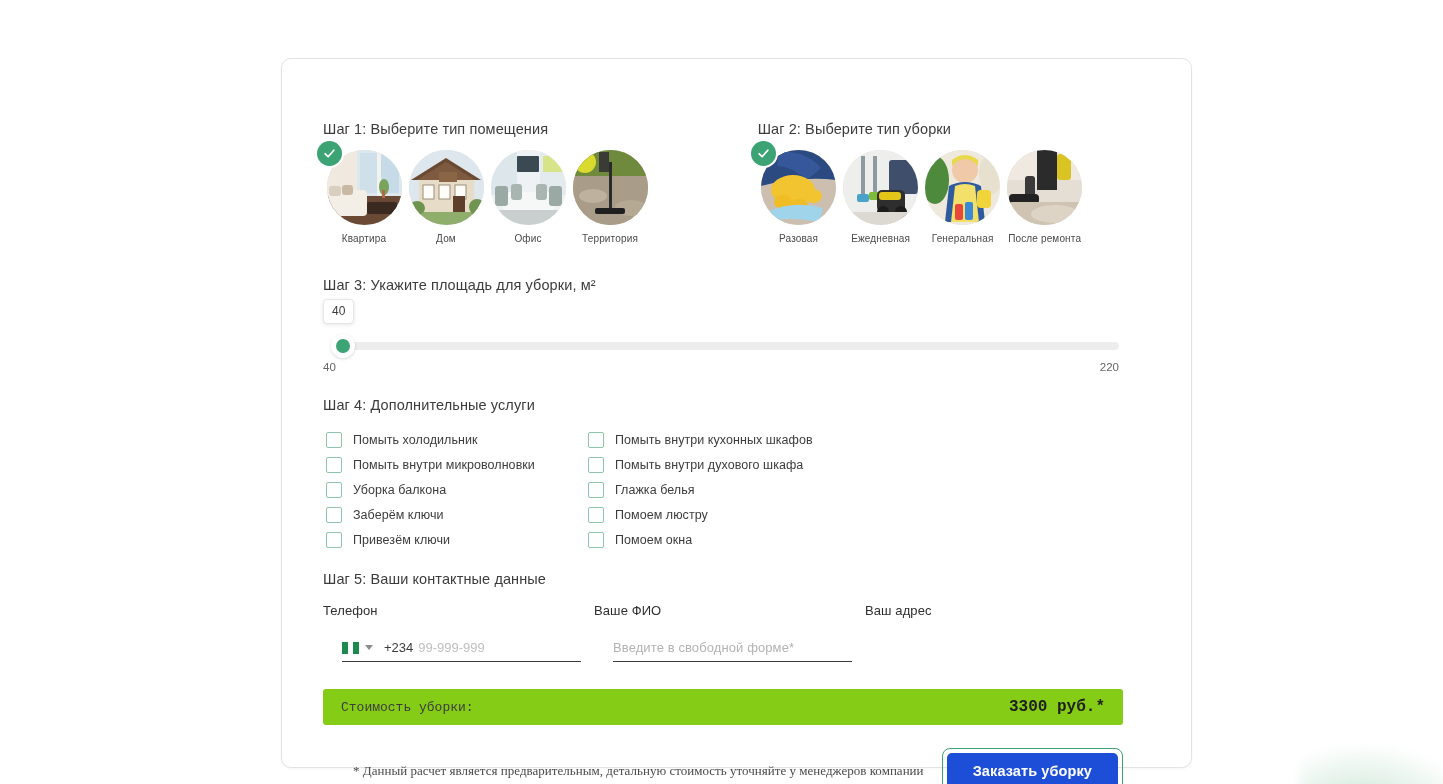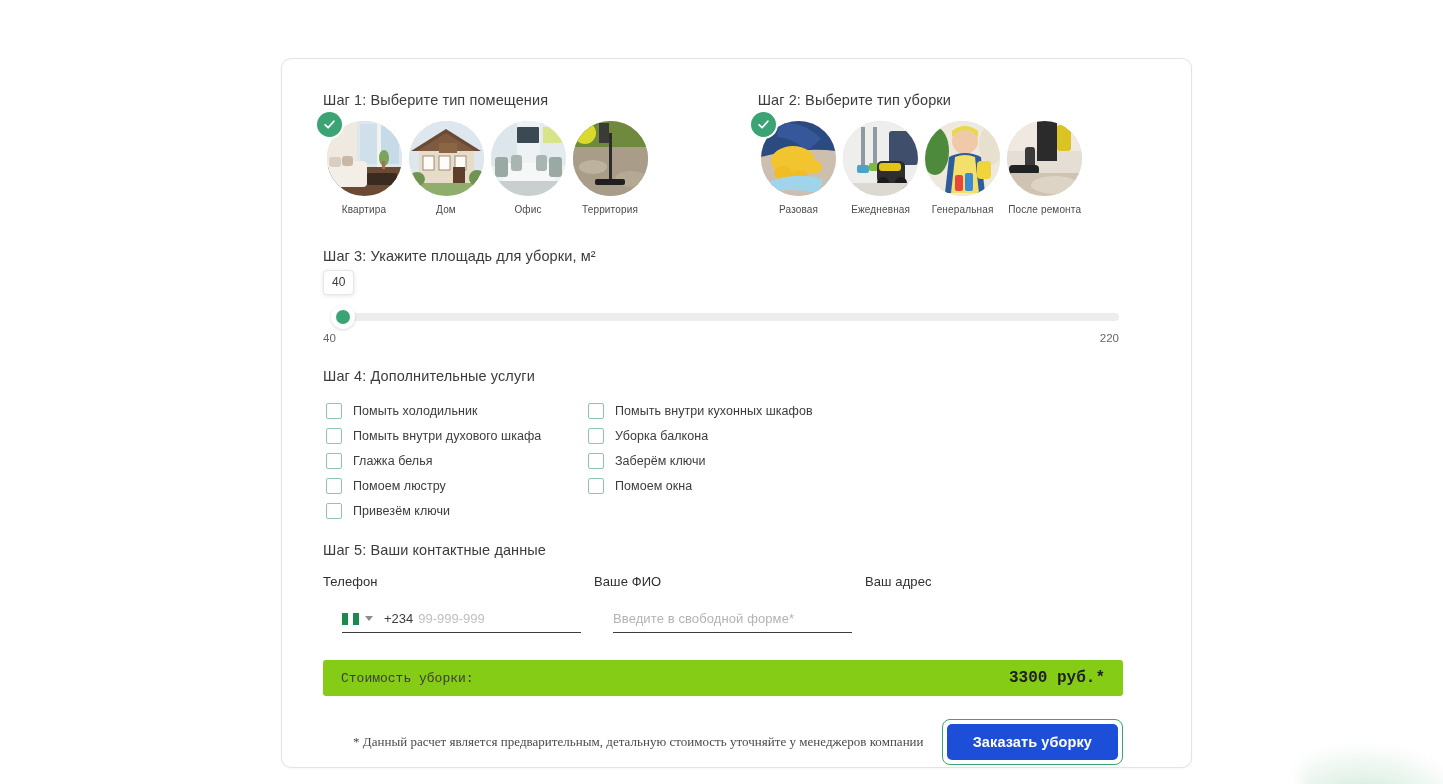--- a/index.html
+++ b/index.html
@@ -41,21 +41,21 @@
   .step-title {
     font-size: 14.5px;
     color: #3c3c3c;
     font-weight: 400;
     letter-spacing: 0.1px;
     margin: 0;
     white-space: nowrap;
   }
 
   
-  .steps-top { display: flex; gap: 10px; }
+  .steps-top { display: flex; gap: 10px; margin-top: 29px; }
   .step-col-1 { width: 430px; }
   .step-col-2 { width: 370px; }
   .options { display: flex; margin-top: 13px; }
   .option {
     width: 82px;
     margin-right: 0;
     position: relative;
     text-align: center;
     cursor: pointer;
   }
@@ -467,20 +467,24 @@
             <span class="cbox"></span>
             <span class="cb-label">Помыть холодильник</span>
           </label>
           <label class="check-row">
             <span class="cbox"></span>
             <span class="cb-label">Помыть внутри кухонных шкафов</span>
           </label>
 
           <label class="check-row">
             <span class="cbox"></span>
+            <span class="cb-label">Помыть внутри микроволновки</span>
+          </label>
+          <label class="check-row">
+            <span class="cbox"></span>
             <span class="cb-label">Помыть внутри духового шкафа</span>
           </label>
 
           <label class="check-row">
             <span class="cbox"></span>
             <span class="cb-label">Уборка балкона</span>
           </label>
           <label class="check-row">
             <span class="cbox"></span>
             <span class="cb-label">Глажка белья</span>
@@ -490,25 +494,25 @@
             <span class="cbox"></span>
             <span class="cb-label">Заберём ключи</span>
           </label>
           <label class="check-row">
             <span class="cbox"></span>
             <span class="cb-label">Помоем люстру</span>
           </label>
 
           <label class="check-row">
             <span class="cbox"></span>
+            <span class="cb-label">Привезём ключи</span>
+          </label>
+          <label class="check-row">
+            <span class="cbox"></span>
             <span class="cb-label">Помоем окна</span>
-          </label>
-          <label class="check-row">
-            <span class="cbox"></span>
-            <span class="cb-label">Привезём ключи</span>
           </label>
 
         </div>
       </div>
 
       <div class="step5">
         <p class="step-title">Шаг 5: Ваши контактные данные</p>
         <div class="fields">
 
           <div class="field">

